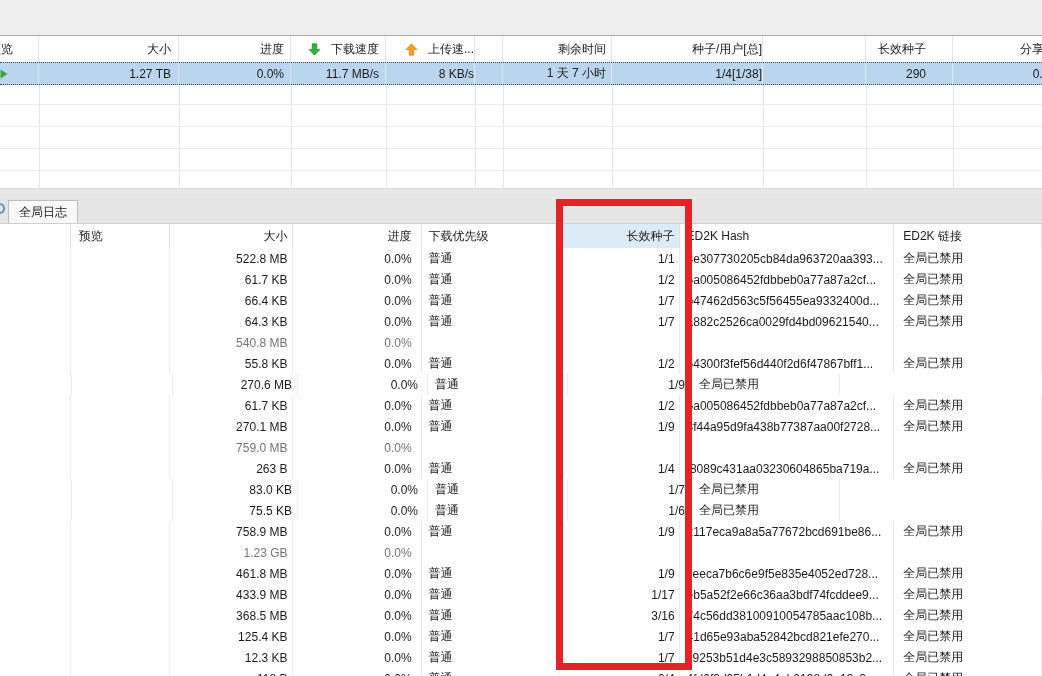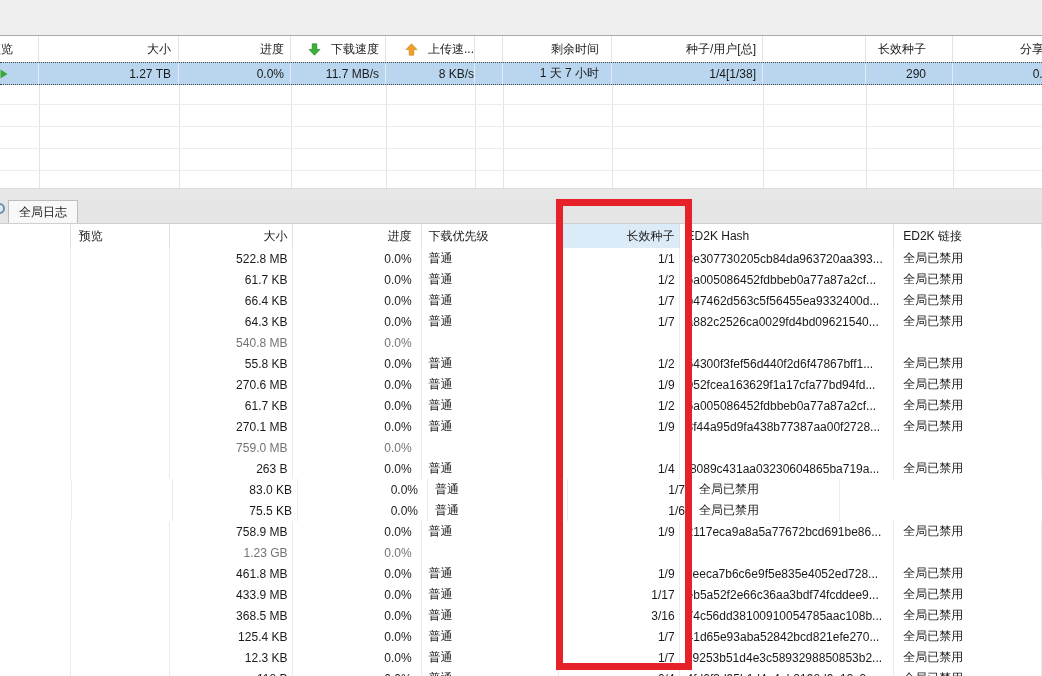--- a/index.html
+++ b/index.html
@@ -26,22 +26,22 @@
     display:flex;align-items:center;box-sizing:border-box;height:100%;
     border-right:1px solid rgba(255,255,255,.55);white-space:nowrap;overflow:hidden;
   }
   .right{justify-content:flex-end;}
   .c0{width:39px;padding-left:2px;}
   .c1{width:140px;padding-right:7px;}
   .c2{width:112px;padding-right:6px;}
   .c3{width:95px;padding-right:6px;}
   .c4{width:89px;padding-right:0;}
   .c5{width:28px;}
-  .c6{width:109px;padding-right:12px;}
-  .c7{width:151px;padding-right:6px;text-align:right;}
+  .c6{width:109px;padding-right:5px;}
+  .c7{width:151px;text-align:right;}
   .c8{width:103px;}
   .c9{width:87px;padding-right:26px;}
   .c10{width:110px;padding-right:6px;}
   .clipL{margin-left:-13px;}
   .sorticon{width:13px;height:13px;margin-right:10px;flex:0 0 auto;}
   .playicon{width:10px;height:10px;margin-left:-3px;flex:0 0 auto;}
   
   .vline{position:absolute;top:85px;width:1px;height:103px;background:#e4e4e4;}
   .hline{position:absolute;left:0;width:1042px;height:1px;background:#ececec;}
   
@@ -256,21 +256,20 @@
           <div class="bcell b6">54300f3fef56d440f2d6f47867bff1...</div>
           <div class="bcell b7">全局已禁用</div>
         </div>
         <div class="brow">
           <div class="bcell b0"></div>
           <div class="bcell b1"></div>
           <div class="bcell b2">270.6 MB</div>
           <div class="bcell b3">0.0%</div>
           <div class="bcell b4">普通</div>
           <div class="bcell b5">1/9</div>
-          <div class="bcell b6">052fcea163629f1a17cfa77bd94fd...</div>
           <div class="bcell b7">全局已禁用</div>
         </div>
         <div class="brow">
           <div class="bcell b0"></div>
           <div class="bcell b1"></div>
           <div class="bcell b2">61.7 KB</div>
           <div class="bcell b3">0.0%</div>
           <div class="bcell b4">普通</div>
           <div class="bcell b5">1/2</div>
           <div class="bcell b6">5a005086452fdbbeb0a77a87a2cf...</div>

